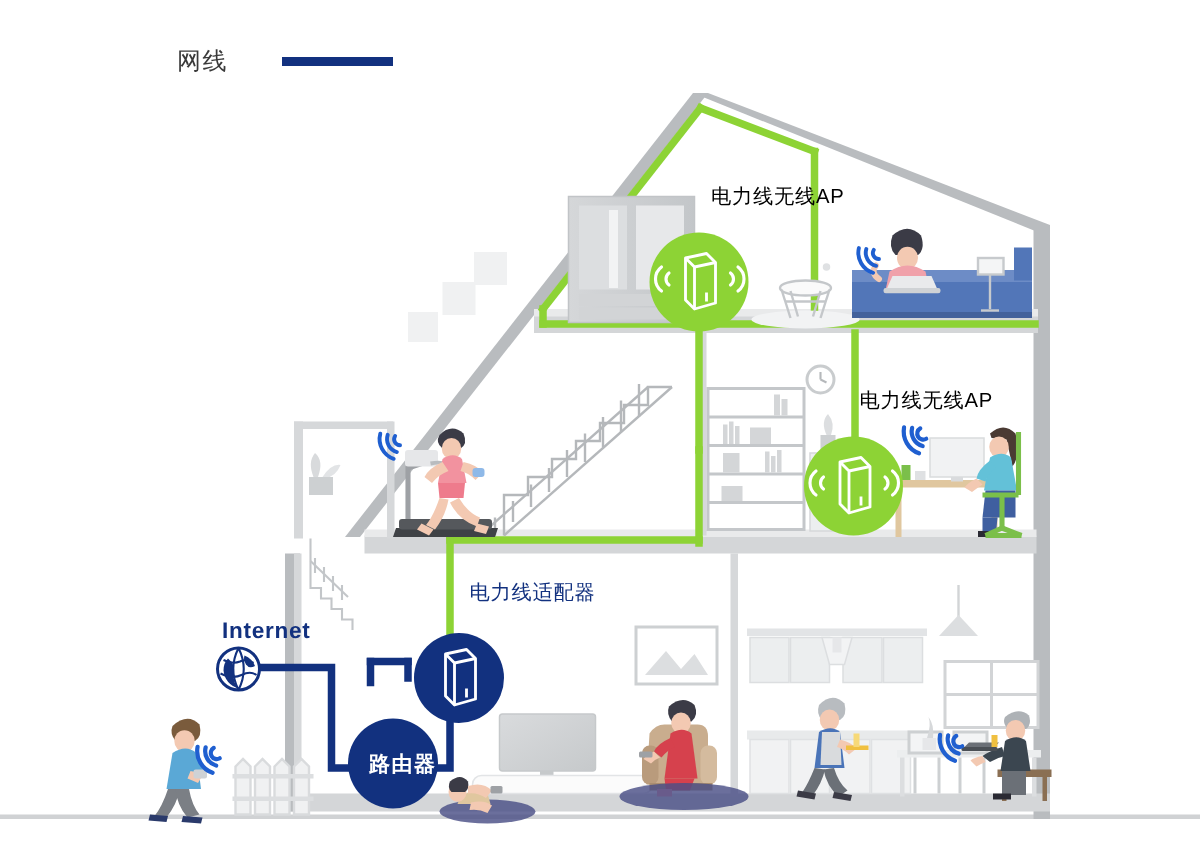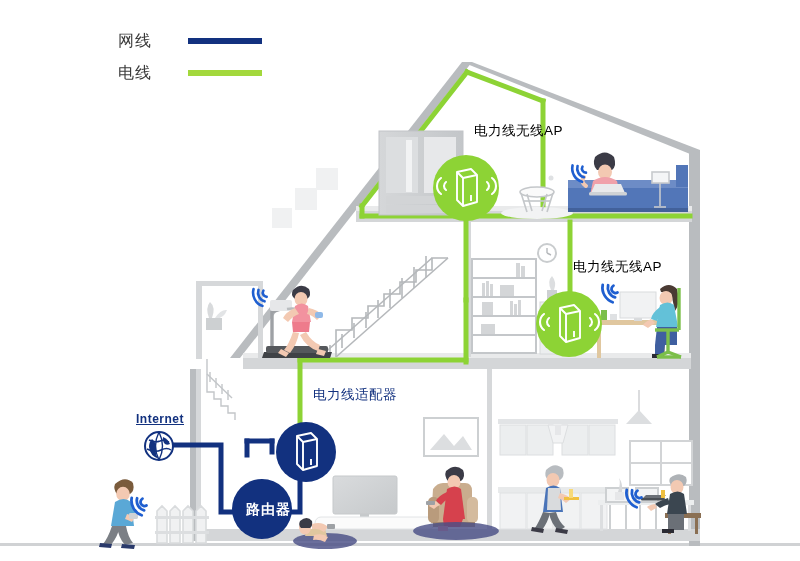--- a/index.html
+++ b/index.html
@@ -478,30 +478,26 @@
       <circle cx="262" cy="509" r="30" fill="#12317f"></circle>
     </g>
 
   </svg>
 
   <div class="legend">
     <div class="legend-row">
       <span class="legend-label">网线</span>
       <span class="legend-line" style="background:#12317f"></span>
     </div>
-    <div class="legend-row">
-      <span class="legend-label">电线</span>
-      <span class="legend-line" style="background:#a3d83c"></span>
-    </div>
   </div>
 
   <div class="lbl lbl-green" style="left:474px;top:122px;">电力线无线AP</div>
   <div class="lbl lbl-green" style="left:573px;top:258px;">电力线无线AP</div>
   <div class="lbl lbl-blue" style="left:313px;top:386px;color:#12317f;font-weight:normal;text-align:center;">电力线适配器</div>
-  <div class="lbl lbl-blue" style="left:136px;top:412px;font-size:12px;text-decoration:underline;">Internet</div>
+  <div class="lbl lbl-blue" style="left:148px;top:412px;font-size:15px;">Internet</div>
 
   <svg style="position:absolute;left:143px;top:430px;width:32px;height:32px;" viewBox="0 0 32 32">
     <circle cx="16" cy="16" r="14" fill="#ffffff" stroke="#12317f" stroke-width="2"></circle>
     <path d="M6 10 q6 3 11 1 q4 -2 9 1 M4 19 q8 4 14 1 q6 -3 10 0" fill="none" stroke="#12317f" stroke-width="1.4"></path>
     <path d="M16 2 q-7 14 0 28 M16 2 q7 14 0 28" fill="none" stroke="#12317f" stroke-width="1.4"></path>
     <path d="M9 9 q5 4 4 10 q-1 6 3 10 q-9 -3 -10 -12 q0 -5 3 -8 Z" fill="#12317f"></path>
     <path d="M20 7 q5 2 7 7 q-4 2 -6 -1 q-2 -3 -1 -6 Z" fill="#12317f"></path>
   </svg>
 
   <div class="node-text" style="left:234px;top:501px;padding-left:12px;">路由器</div>

